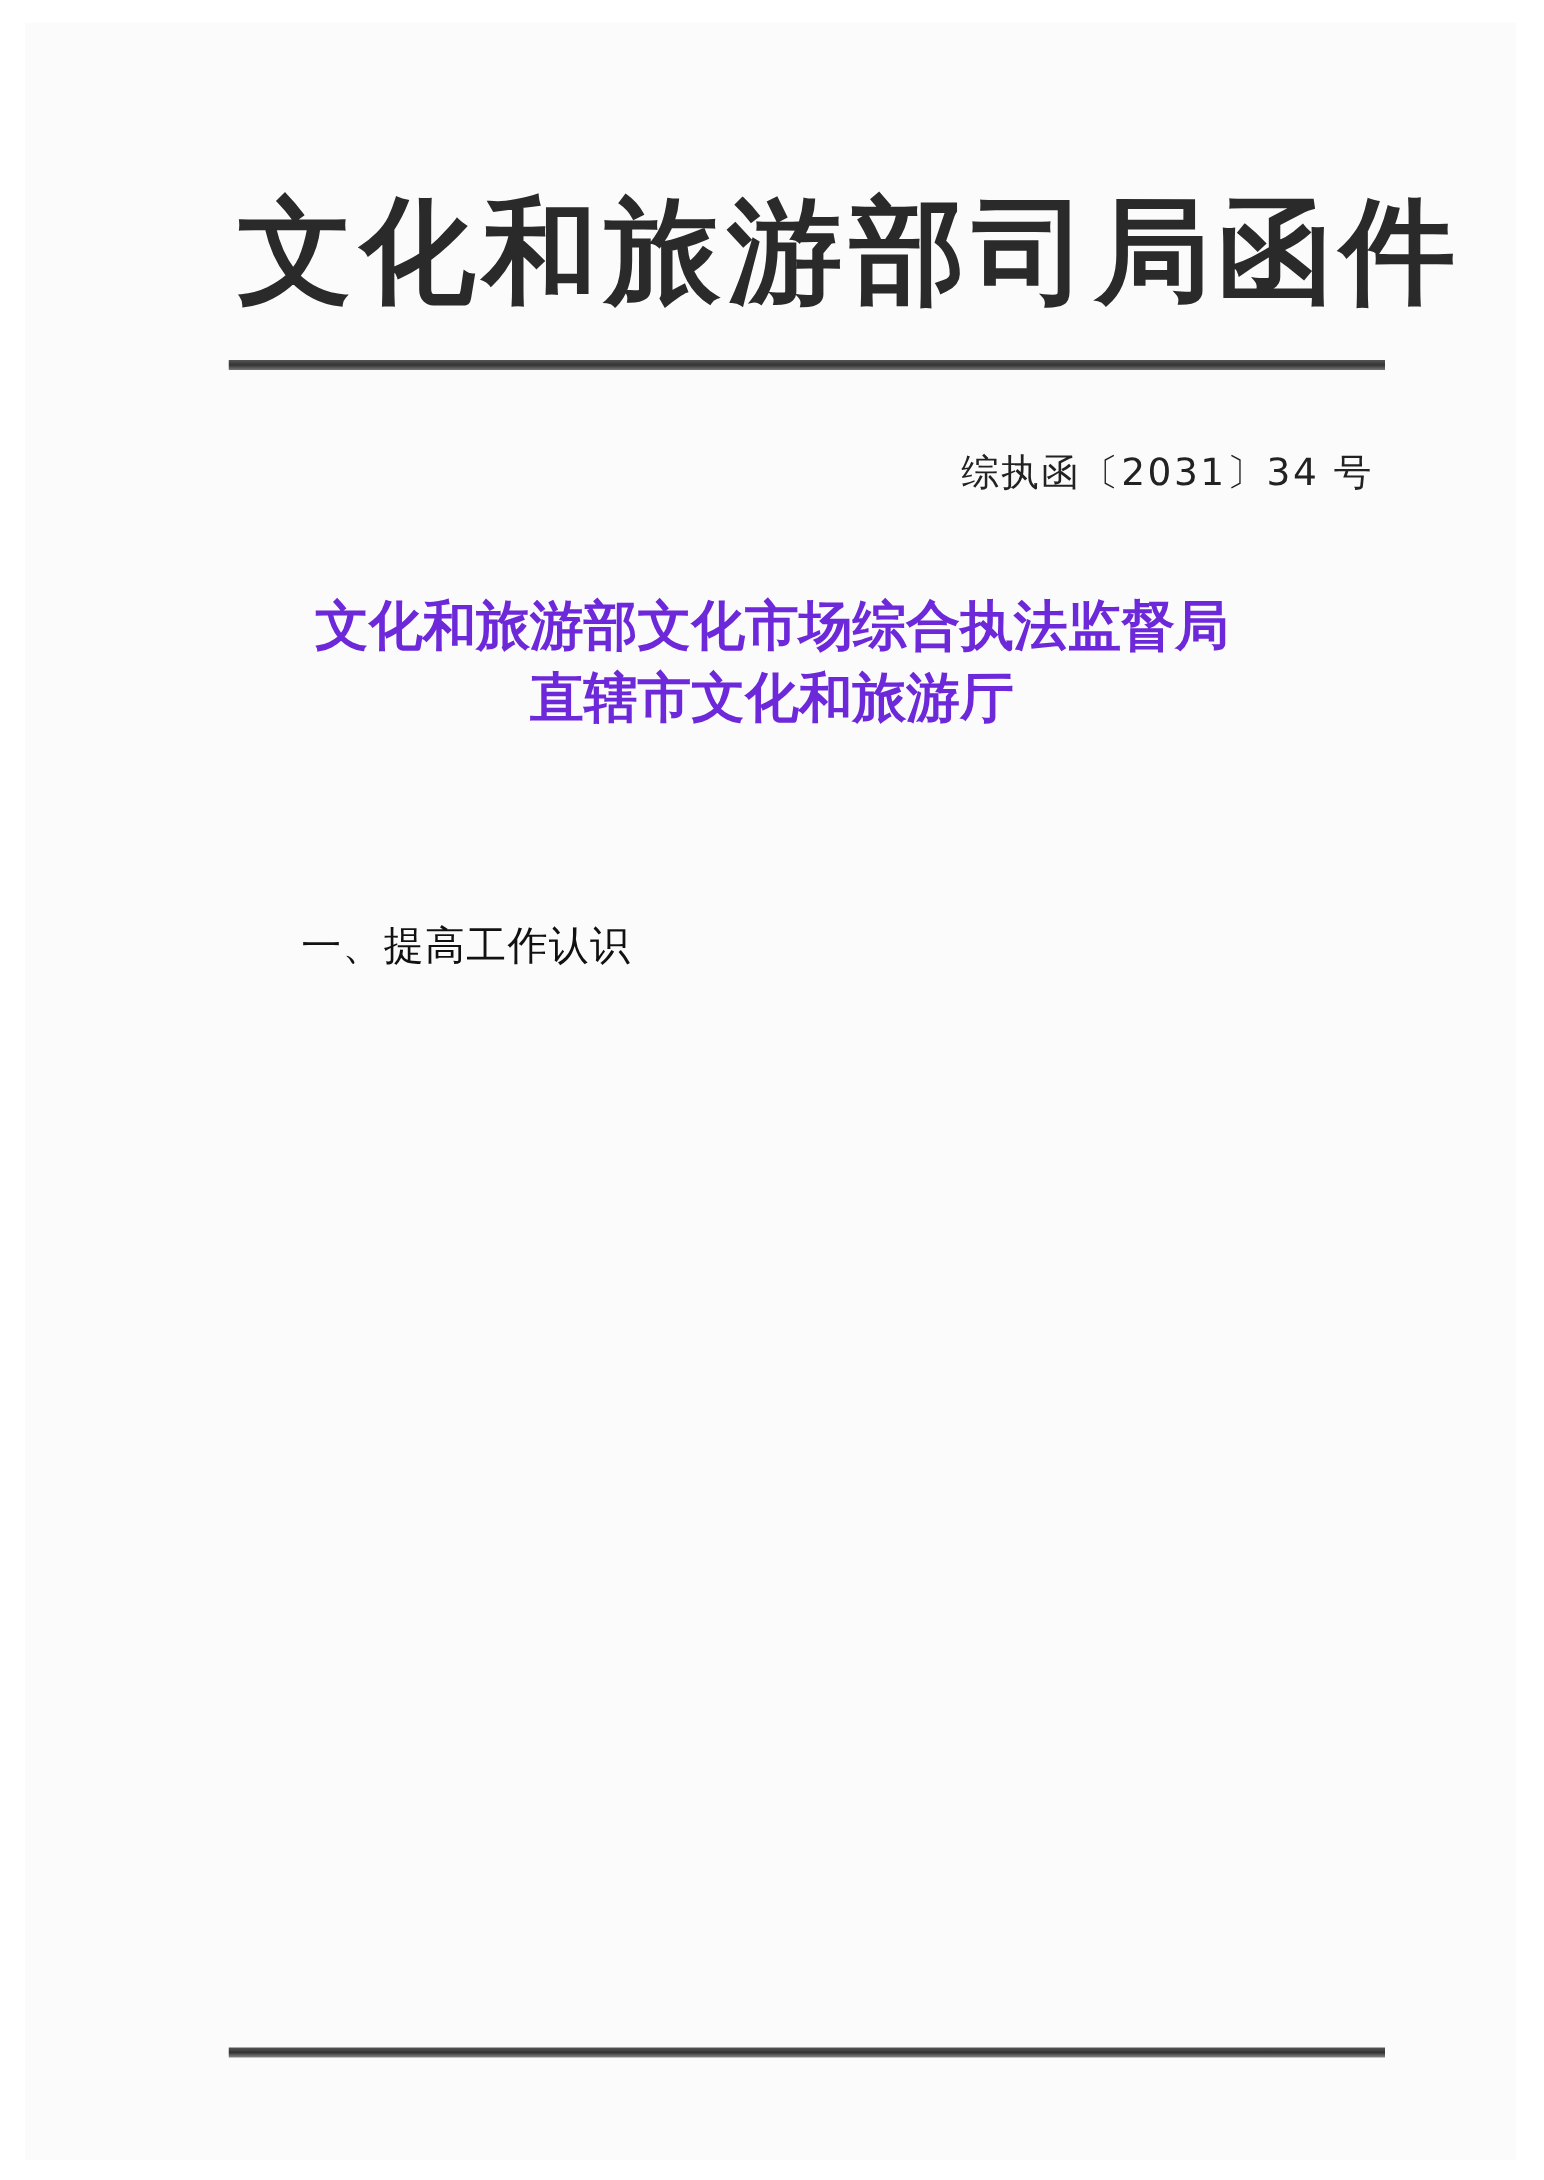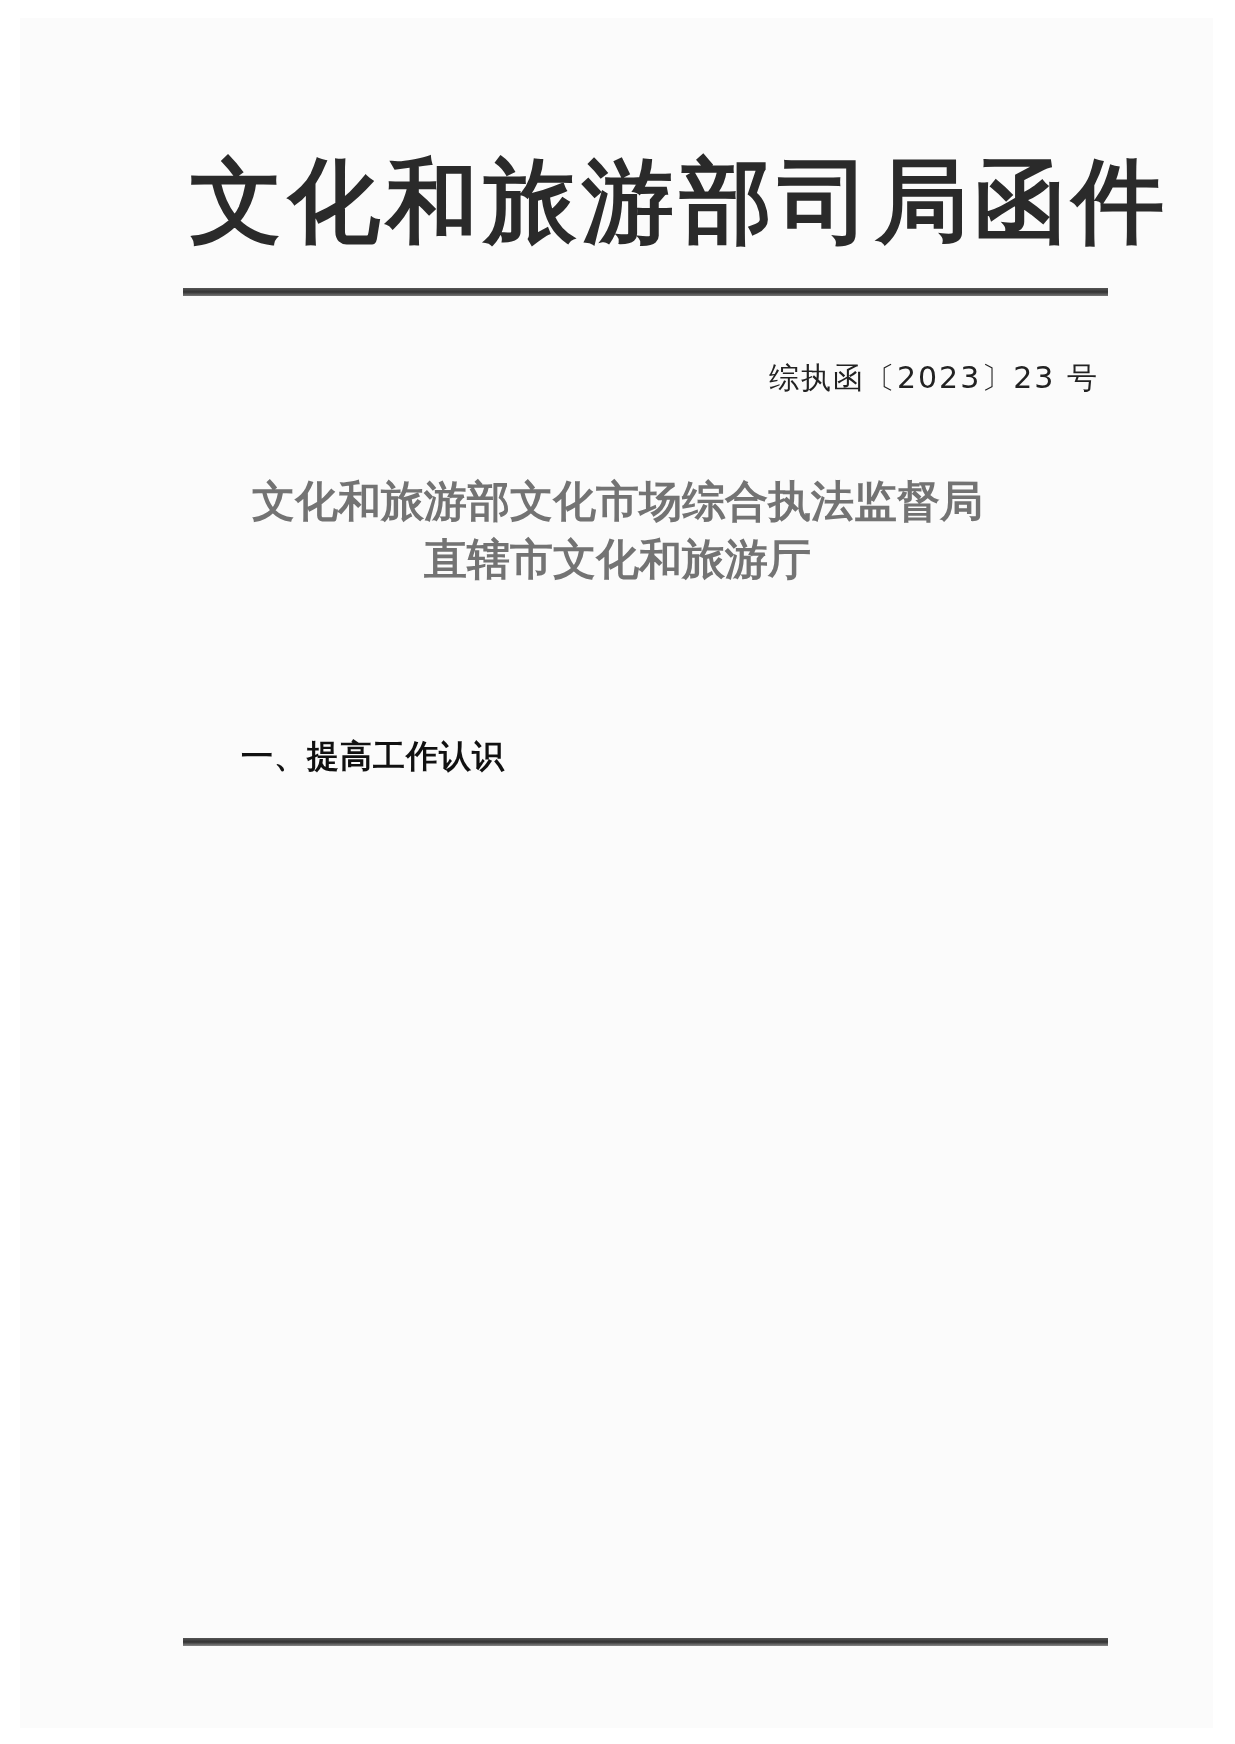--- a/index.html
+++ b/index.html
@@ -46,58 +46,58 @@
   }
   .notice-title {
     position: absolute;
     left: 0; width: 1235px;
     top: 472px;
     text-align: center;
     font-family: "DejaVu Sans", sans-serif;
     font-weight: bold;
     font-size: 43px;
     line-height: 58px;
-    color: #737373;
+    color: #6d28d9;
   }
   .notice-title div { white-space: nowrap; }
   .body-text {
     position: absolute;
     left: 175px; top: 726px;
     width: 925px;
     font-family: "DejaVu Sans", sans-serif;
     font-size: 32px;
     line-height: 60.5px;
     color: #1f1f1f;
     letter-spacing: 4.2px;
   }
   .body-text p { margin: 0; text-align: justify; }
   .body-text .indent { text-indent: 2em; }
   .section-heading {
     margin: 0;
     padding-left: 66px;
-    font-weight: bold;
+    font-weight: normal;
     letter-spacing: 1px;
     color: #111;
   }
   .footer-rule {
     position: absolute;
     left: 183px; top: 1638px;
     width: 925px; height: 8px;
     background: linear-gradient(#555 0, #333 50%, #888 100%);
   }
 </style>
 </head>
 <body>
 
 <div class="page"></div>
 
 <div class="header-title">文化和旅游部司局函件</div>
 <div class="header-rule"></div>
 
-<div class="doc-number">综执函〔2023〕23 号</div>
+<div class="doc-number">综执函〔2031〕34 号</div>
 
 <div class="notice-title">
   <div>文化和旅游部文化市场综合执法监督局</div>
   <div>直辖市文化和旅游厅</div>
 </div>
 
 <div class="body-text">
   <p class="section-heading">一、提高工作认识</p>
 </div>
 

